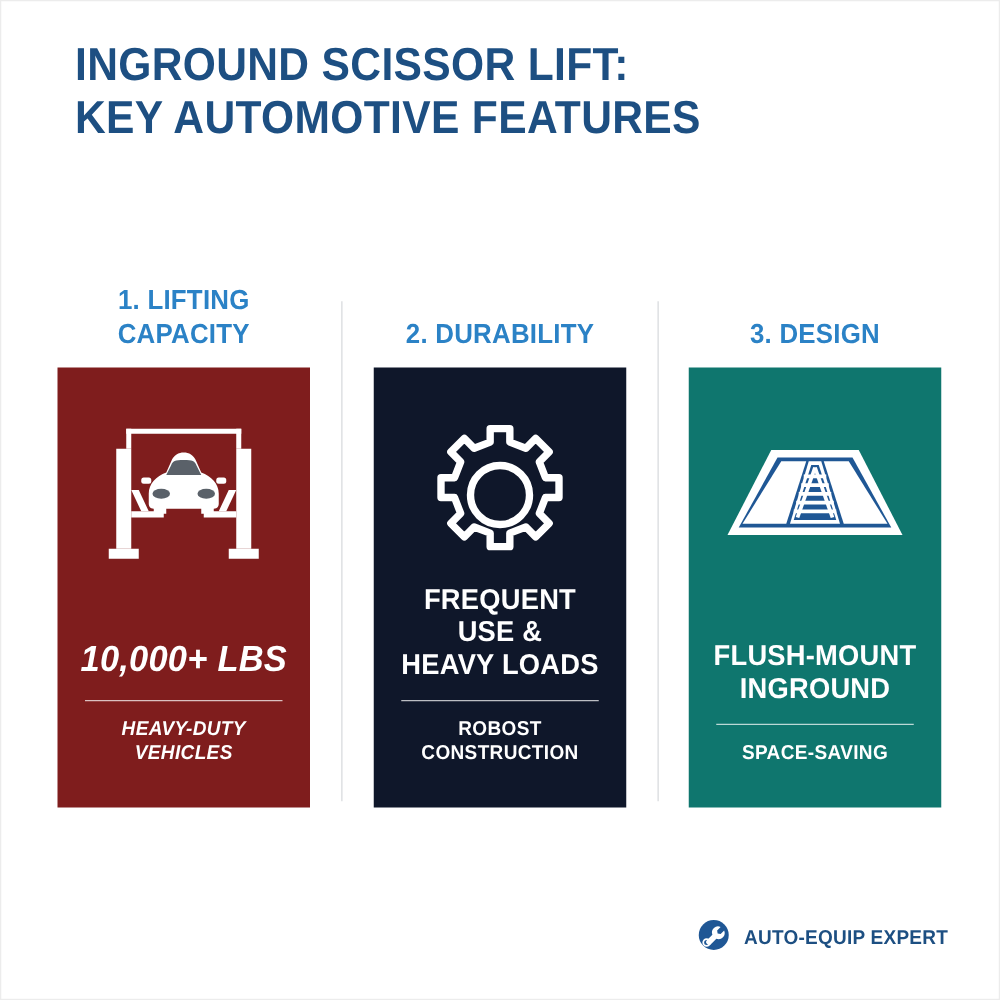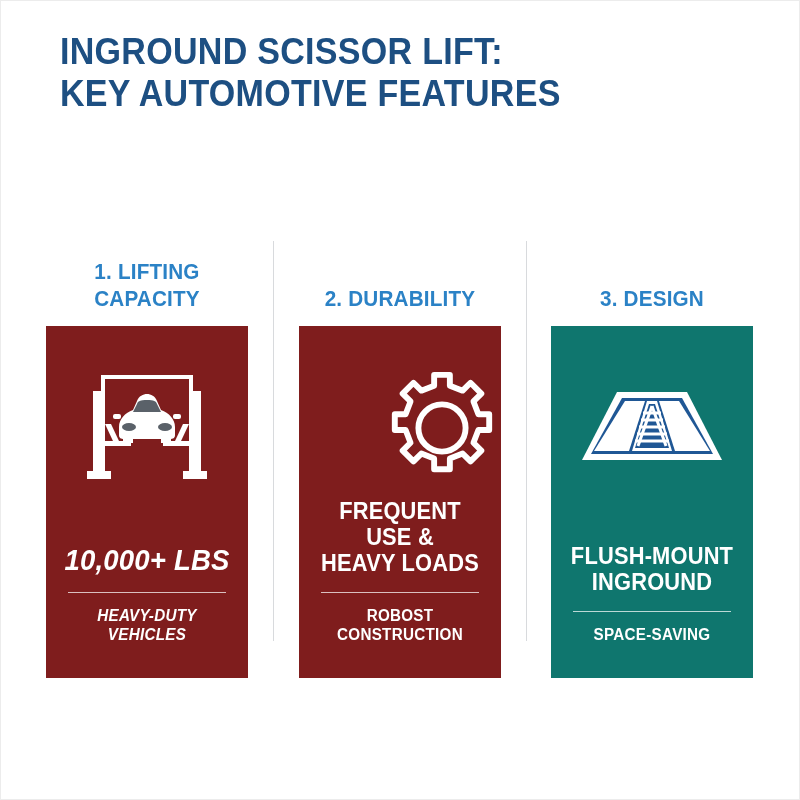--- a/index.html
+++ b/index.html
@@ -38,21 +38,20 @@
     transform: scaleX(0.92);
     transform-origin: left center;
     white-space: nowrap;
   }
 
   
   .column {
     position: absolute;
     top: 225px;
     width: 202px;
-    margin-top: 32px;
   }
   #col-1 { left: 45px; }
   #col-2 { left: 298px; }
   #col-3 { left: 550px; }
 
   .col-heading {
     font-family: "Liberation Sans Narrow", "Liberation Sans", sans-serif;
     font-weight: bold;
     font-size: 22px;
     line-height: 27px;
@@ -70,21 +69,21 @@
     position: relative;
     width: 202px;
     height: 352px;
     margin-top: 14px;
     display: flex;
     flex-direction: column;
     align-items: center;
     box-sizing: border-box;
   }
   .card-gray { background: #7f1d1d; font-style: italic; }
-  .card-blue { background: #7f1d1d; align-items: flex-end; }
+  .card-blue { background: #0f172a; }
   .card-navy { background: #0f766e; }
 
   .card-icon {
     margin-top: 42px;
     height: 120px;
     display: flex;
     align-items: center;
     justify-content: center;
   }
 
@@ -278,14 +277,26 @@
         <div class="card-primary">
           <div>FLUSH-MOUNT</div>
           <div>INGROUND</div>
         </div>
         <div class="card-rule"></div>
         <div class="card-secondary">SPACE-SAVING</div>
       </div>
     </div>
   </div>
 
+  <div id="footer-logo">
+    <span>
+      <svg width="26" height="26" viewBox="0 0 26 26" aria-hidden="true">
+        <circle cx="13" cy="13" r="12" fill="#1f5795"></circle>
+        <path d="M18.5 6.6 a4.9 4.9 0 0 0 -6.6 6.2 l-4.6 4.6 a1.6 1.6 0 0 0 0 2.3 l0.9 0.9
+                 a1.6 1.6 0 0 0 2.3 0 l4.6 -4.6 a4.9 4.9 0 0 0 6.2 -6.6 l-2.8 2.8 l-2.4 -0.4
+                 l-0.4 -2.4 z" fill="#ffffff"></path>
+        <circle cx="7.3" cy="19" r="2.7" fill="none" stroke="#ffffff" stroke-width="1.4"></circle>
+      </svg>
+    </span>
+    <span class="logo-text">AUTO-EQUIP EXPERT</span>
+  </div>
 
 </div>
 
 </body></html>

